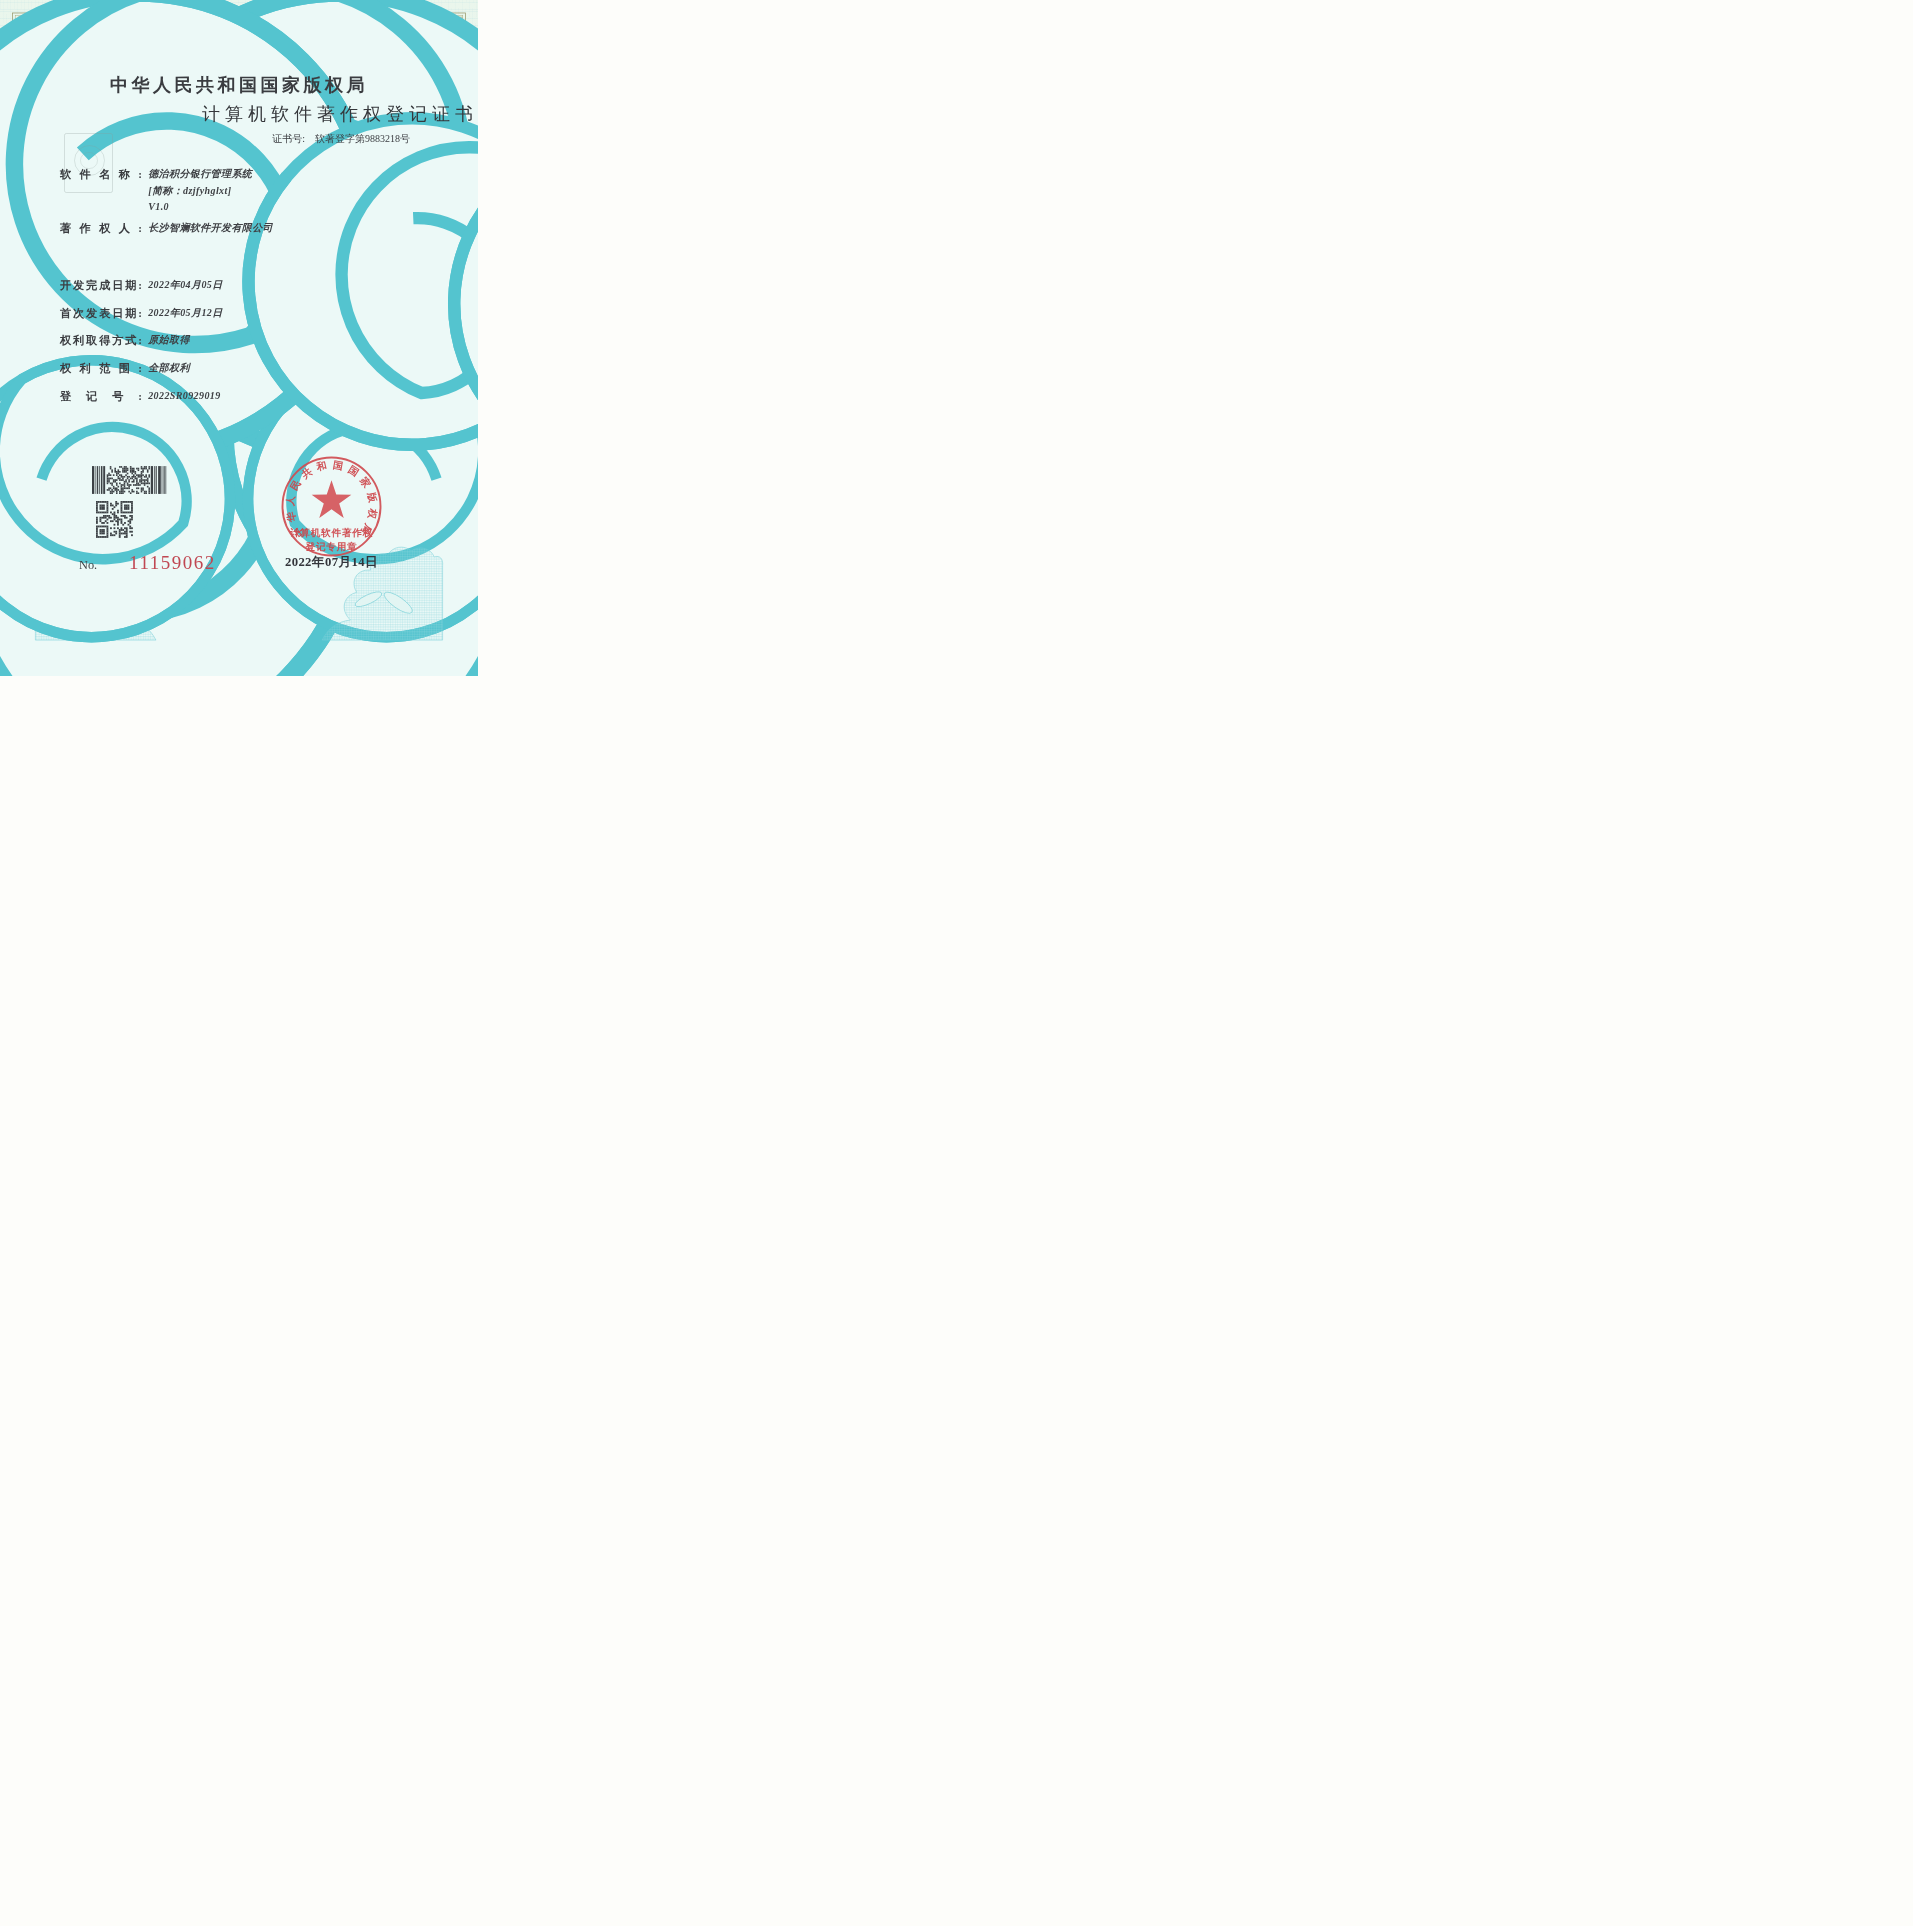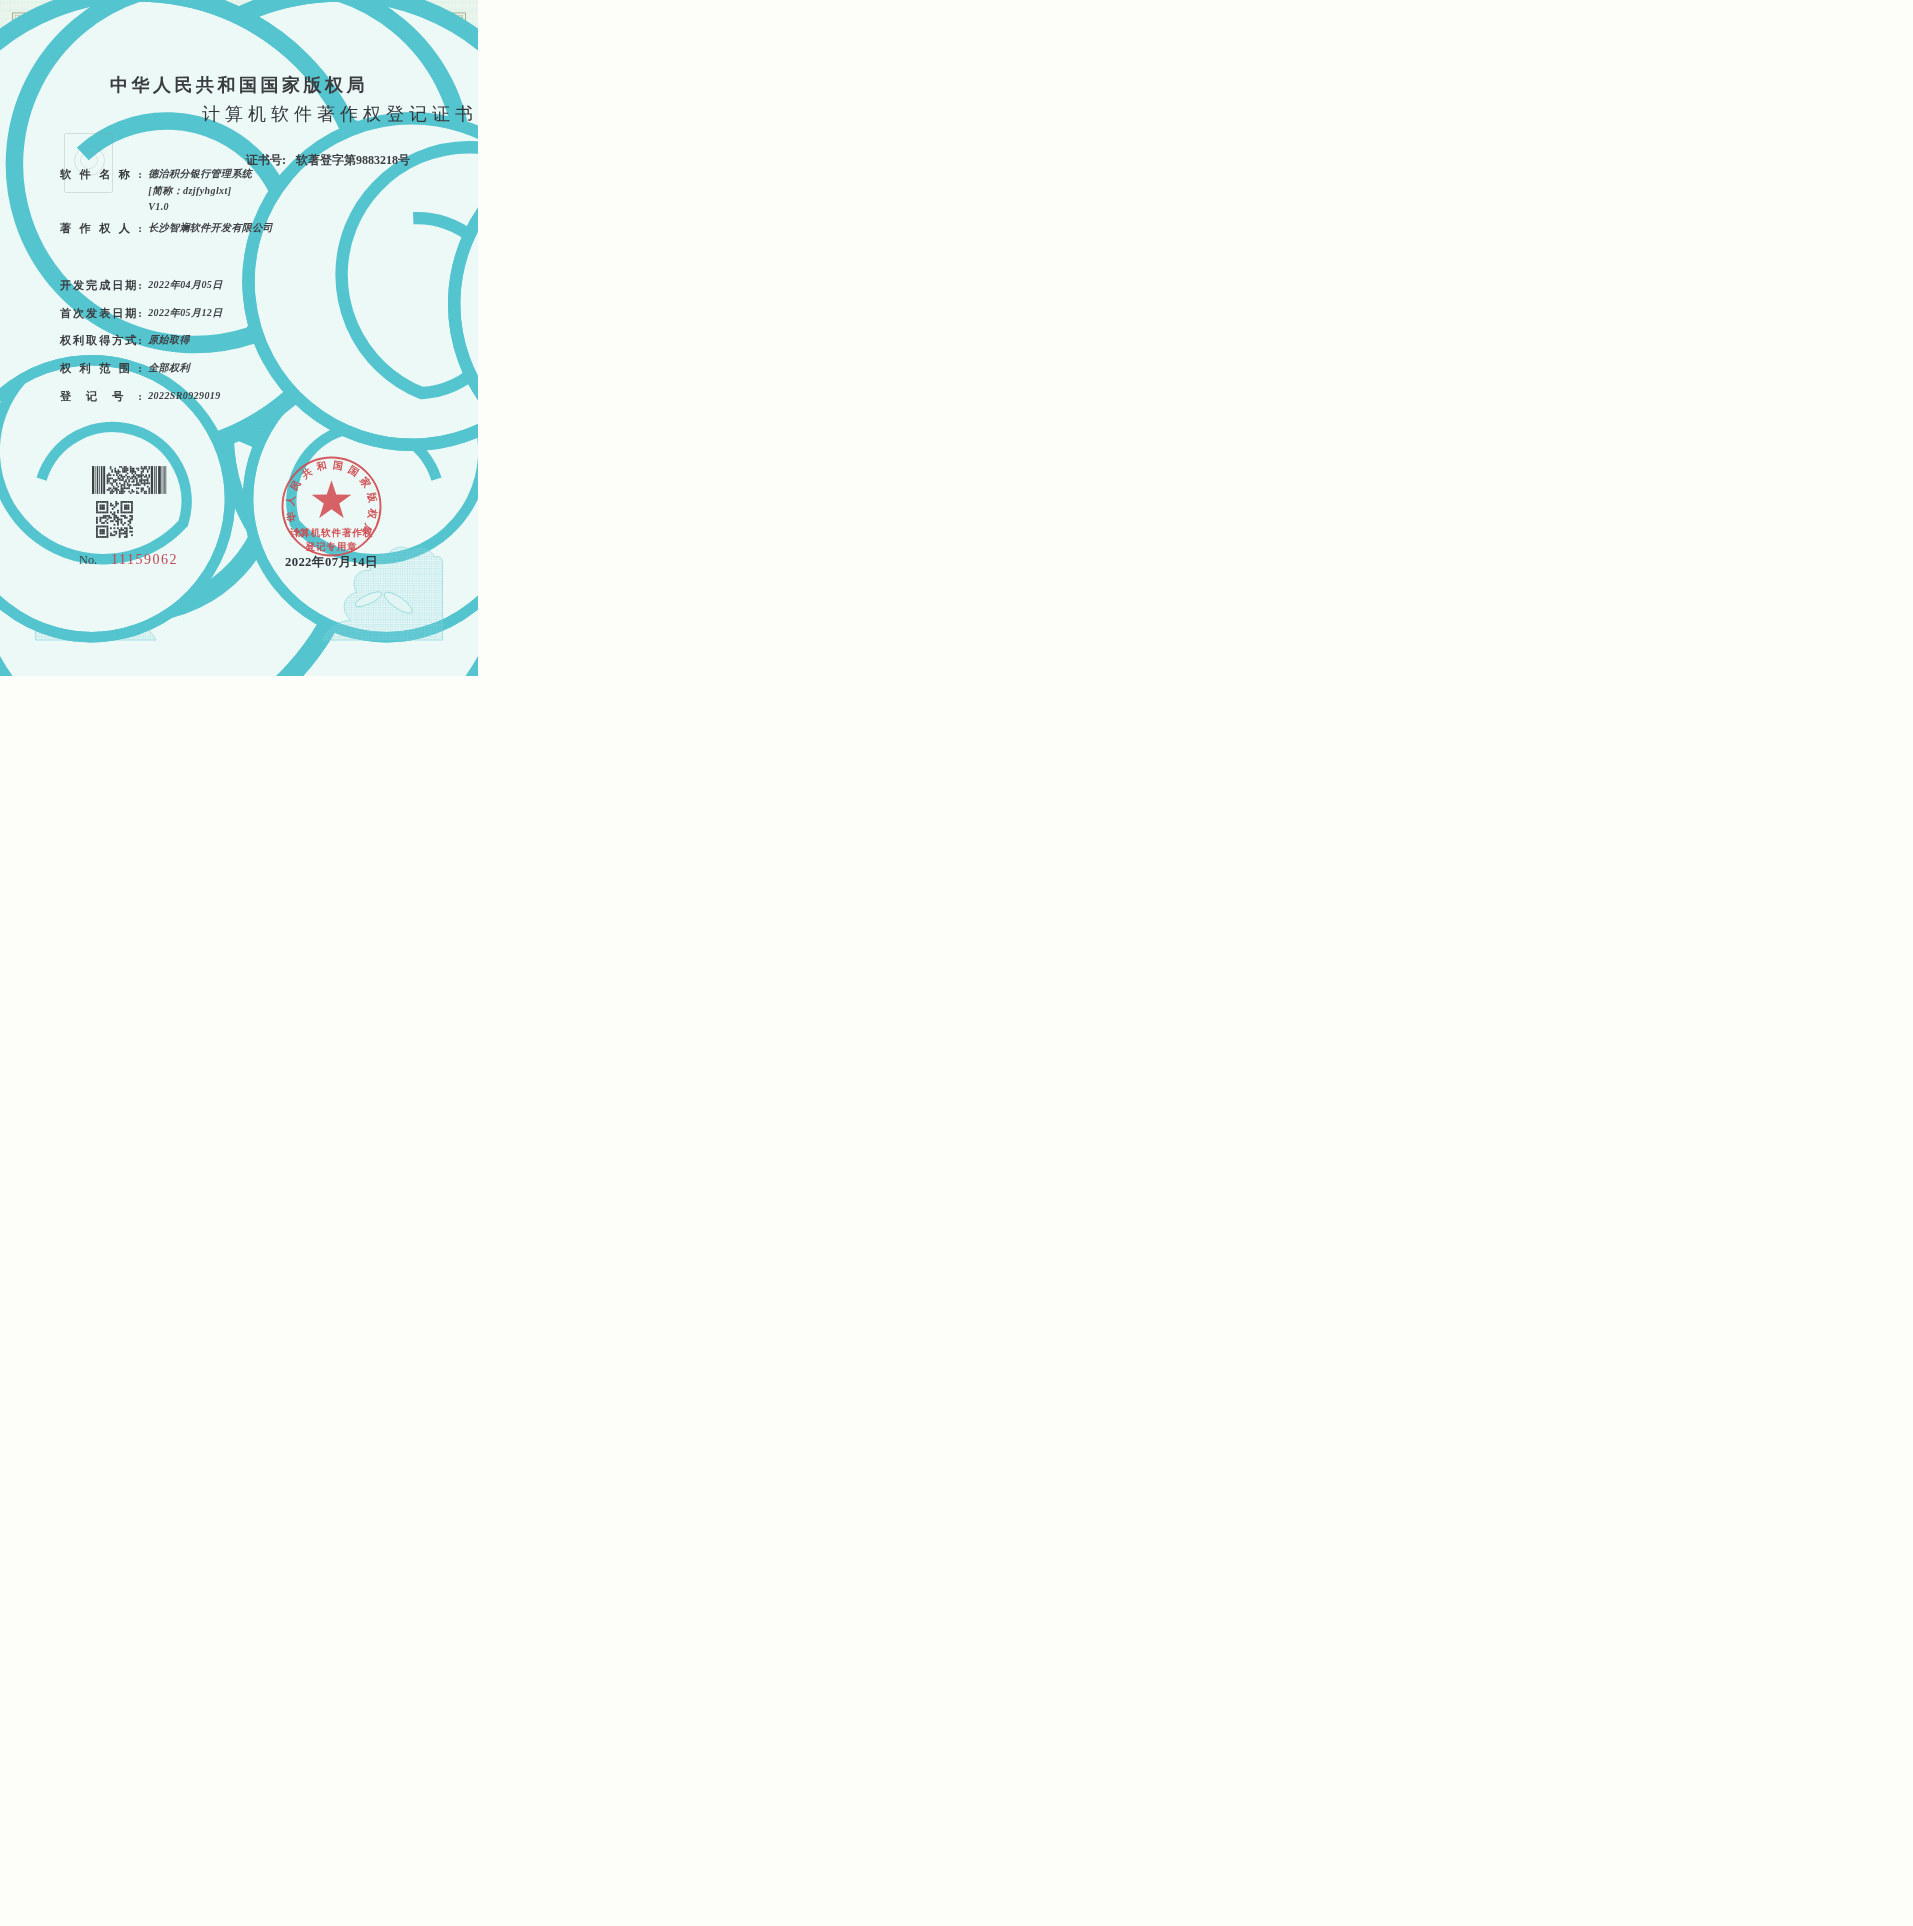--- a/index.html
+++ b/index.html
@@ -10,38 +10,38 @@
   .paper::before{content:"";position:absolute;inset:0;
     background:repeating-linear-gradient(180deg,rgba(110,185,210,.08) 0 0.4px,rgba(255,255,255,0) 0.4px 2.3px);}
   .paper::after{content:"";position:absolute;inset:0;
     background:repeating-linear-gradient(92deg,rgba(140,200,220,.05) 0 0.8px,rgba(255,255,255,0) 0.8px 3.5px);}
   svg.deco{position:absolute;left:0;top:0;z-index:1;}
   .content{position:absolute;inset:0;z-index:2;padding-left:29px;}
   .title{position:absolute;top:73px;left:0;width:100%;text-align:center;
     font-size:18px;font-weight:700;letter-spacing:3.5px;color:#3a3c40;}
   .subtitle{position:absolute;top:102px;left:0;width:100%;text-align:right;
     font-size:18px;font-weight:400;letter-spacing:5px;color:#35373b;}
-  .certno{position:absolute;top:152px;right:68px;font-size:12px;font-weight:700;color:#3b3d41;}
+  .certno{position:absolute;top:132px;right:68px;font-size:10px;font-weight:400;color:#3b3d41;}
   .certno .gap{display:inline-block;width:10px;}
   .ghost-stamp{position:absolute;left:64px;top:133px;width:47px;height:58px;
     border:0.8px solid rgba(140,155,150,.28);border-radius:2.3px;}
   .ghost-stamp .c1{position:absolute;left:8.5px;top:10.8px;width:29px;height:29px;border-radius:50%;
     border:0.8px solid rgba(140,155,150,.24);}
   .ghost-stamp .c2{position:absolute;left:15.4px;top:17.7px;width:15.4px;height:15.4px;border-radius:50%;
     border:0.8px solid rgba(140,155,150,.20);}
   .row{position:absolute;left:60px;display:flex;align-items:flex-start;}
   .row .lbl{width:82px;flex:none;font-weight:700;font-size:11.2px;color:#3b3d41;
     text-align:justify;text-align-last:justify;}
   .row .val{margin-left:6.2px;font-weight:600;font-size:10px;color:#3f4145;letter-spacing:0.4px;
     line-height:16.6px;white-space:nowrap;font-style:italic;}
   .row .lbl{line-height:16.6px;}
   .paragraph{position:absolute;left:60px;top:399px;width:362px;
     font-size:11.2px;font-weight:600;color:#3d3f43;line-height:28px;text-indent:23px;letter-spacing:0.4px;}
   .serial{position:absolute;left:79px;top:552px;font-size:12.3px;color:#3c3f42;}
-  .serial .num{font-size:14px;color:#c04752;margin-left:14px;letter-spacing:1.5px;}
+  .serial .num{font-size:19px;color:#c04752;margin-left:32px;letter-spacing:1.5px;}
   .issuedate{position:absolute;left:268px;top:554px;width:127px;text-align:center;
     font-size:12.7px;font-weight:600;color:#33353b;letter-spacing:0.4px;}
   .barcode-wrap{position:absolute;left:92px;top:466px;}
   .qr-wrap{position:absolute;left:96px;top:501px;}
   .seal-wrap{position:absolute;left:269px;top:444px;opacity:.92;}
 </style>
 </head>
 <body>
 
 <div class="paper"></div>

